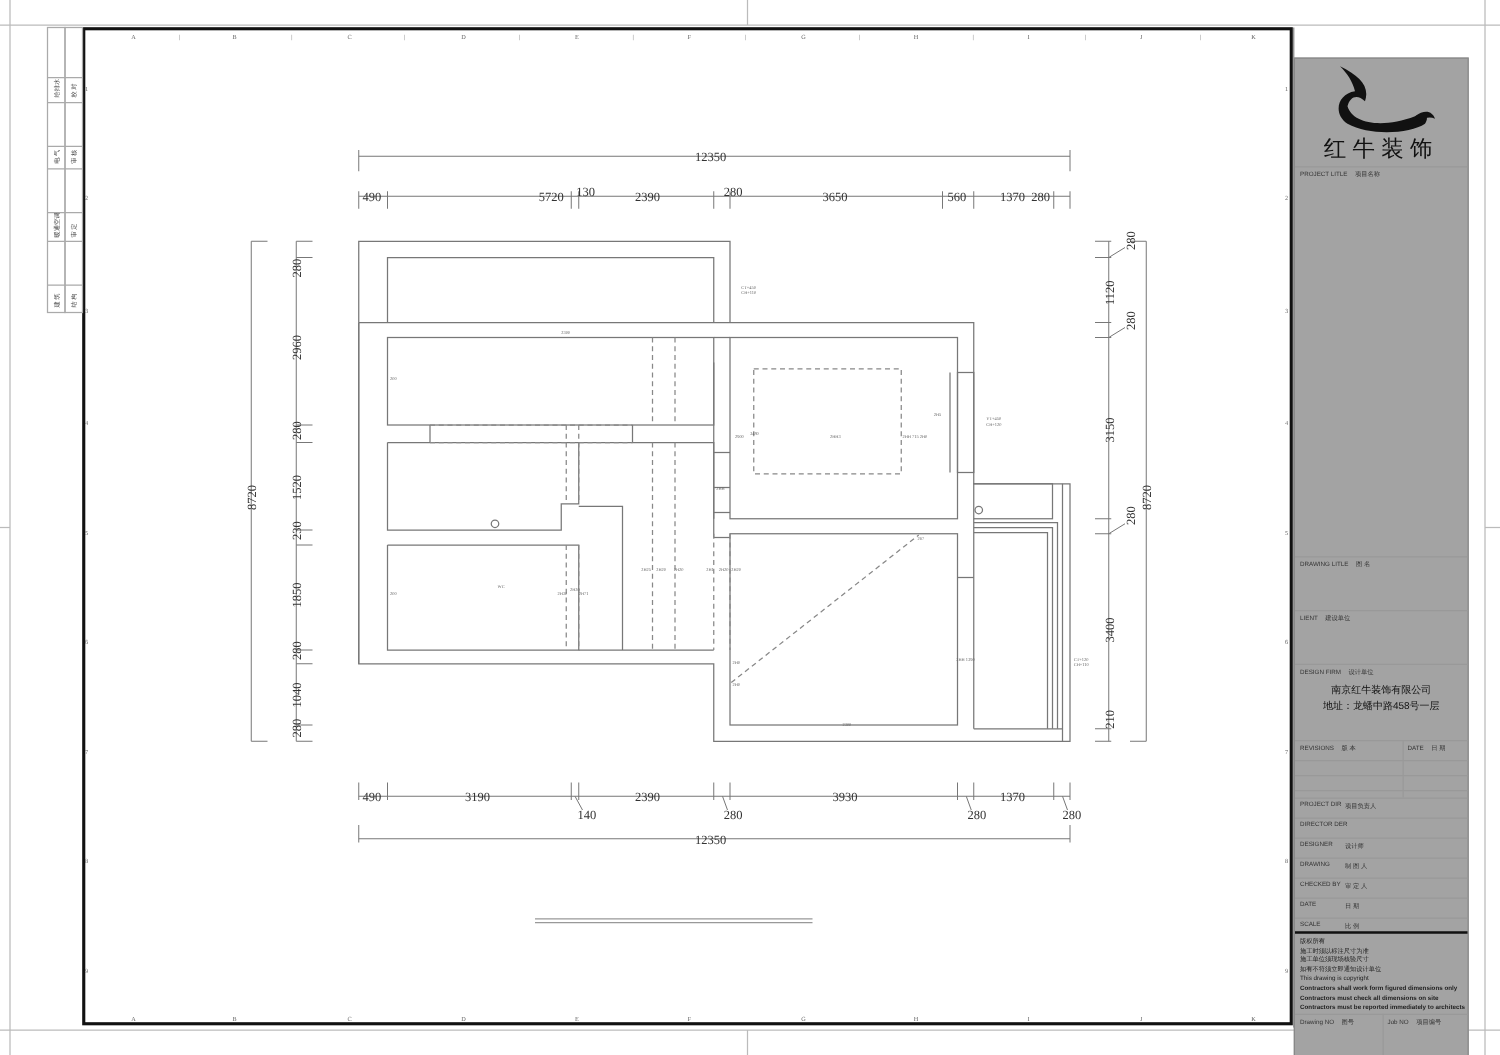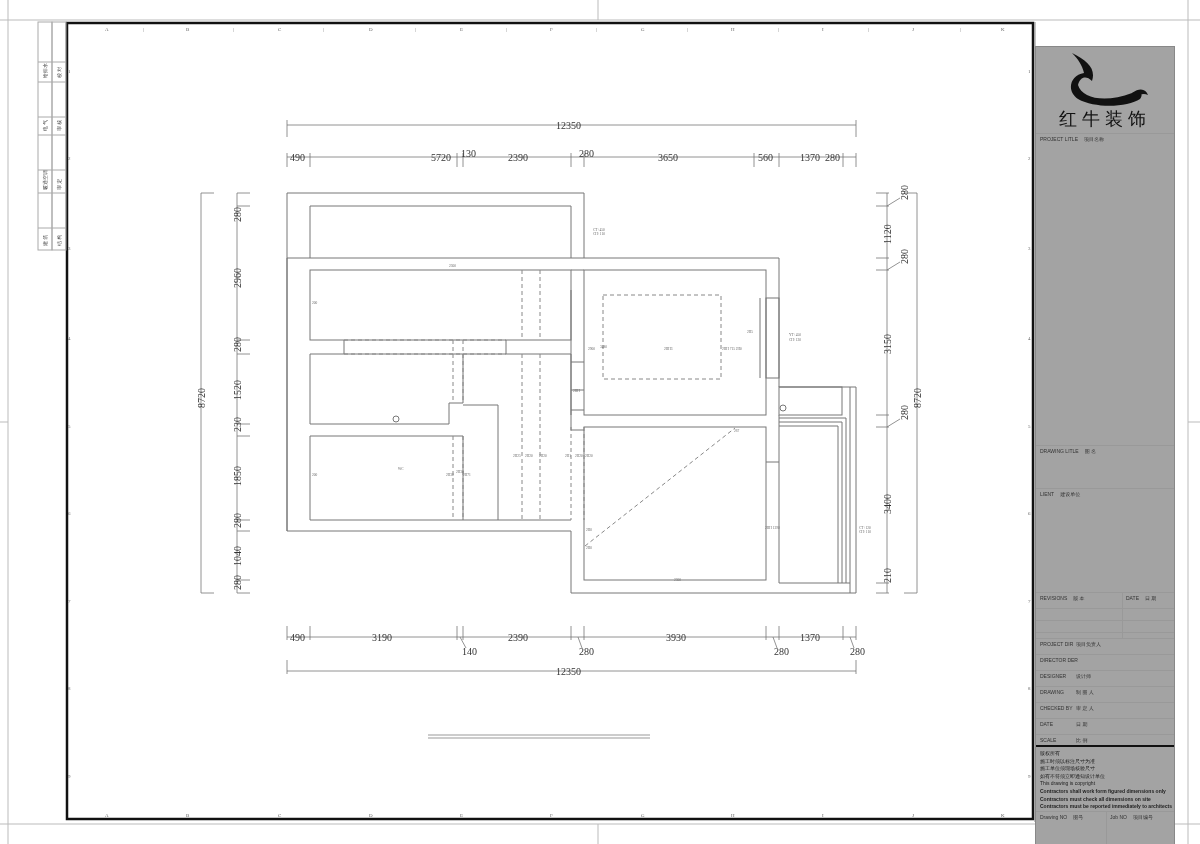--- a/index.html
+++ b/index.html
@@ -345,20 +345,25 @@
 
   <div class="tb-row" style="top:86px">
     <span>PROJECT LITLE</span><span class="cn">项目名称</span>
   </div>
   <div class="tb-row" style="top:398px">
     <span>DRAWING LITLE</span><span class="cn">图 名</span>
   </div>
   <div class="tb-row" style="top:441px">
     <span>LIENT</span><span class="cn">建设单位</span>
   </div>
+  <div class="tb-row" style="top:484px; height:60px">
+    <span>DESIGN FIRM</span><span class="cn">设计单位</span>
+    <div class="firm" style="top:14px">南京红牛装饰有限公司</div>
+    <div class="firm" style="top:27px">地址：龙蟠中路458号一层</div>
+  </div>
   <div class="tb-row" style="top:545px; height:16px">
     <span>REVISIONS</span><span class="cn">版 本</span>
     <span style="position:absolute;left:90px;top:2px"><span>DATE</span><span class="cn">日 期</span></span>
   </div>
   <div class="tb-row" style="top:561px; height:12px"></div>
   <div class="tb-row" style="top:573px; height:12px"></div>
   <div class="tb-row" style="top:585px; height:6px"></div>
   <div class="col-split" style="left:86px; top:545px; bottom:auto; height:46px"></div>
 
   <div class="tb-row" style="top:591px"><span>PROJECT DIR</span><span style="position:absolute;left:40px">项目负责人</span></div>

